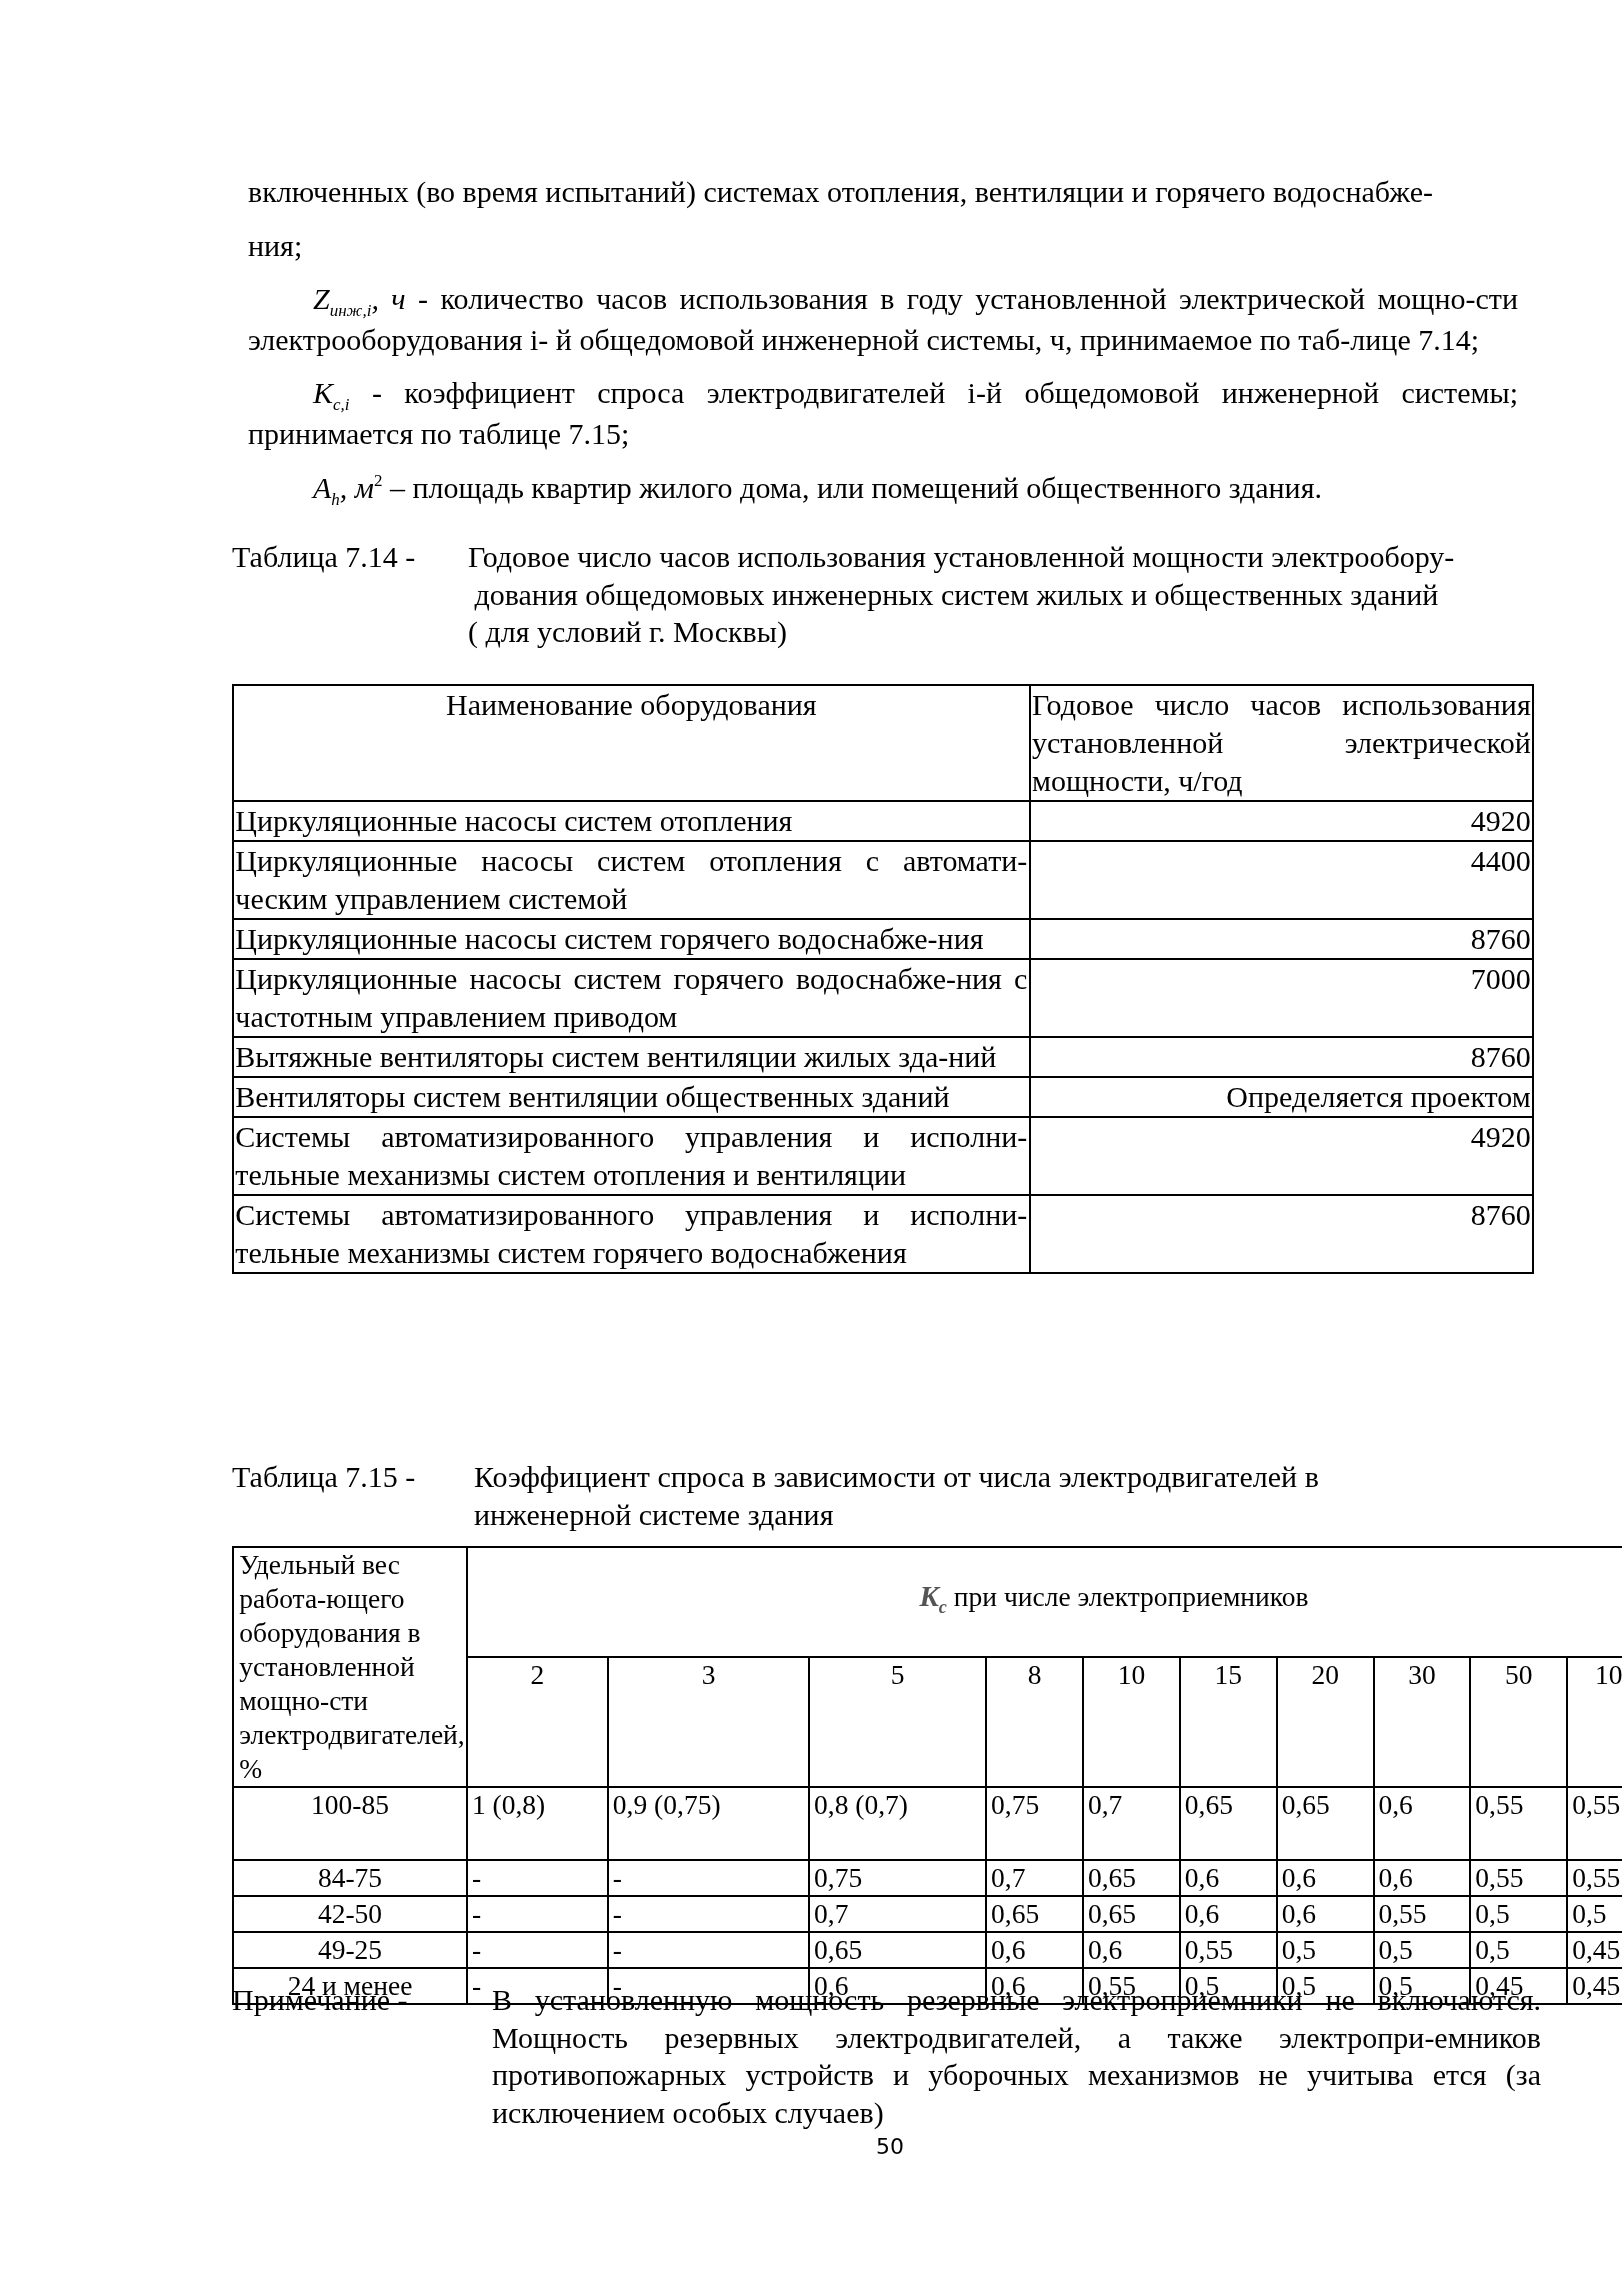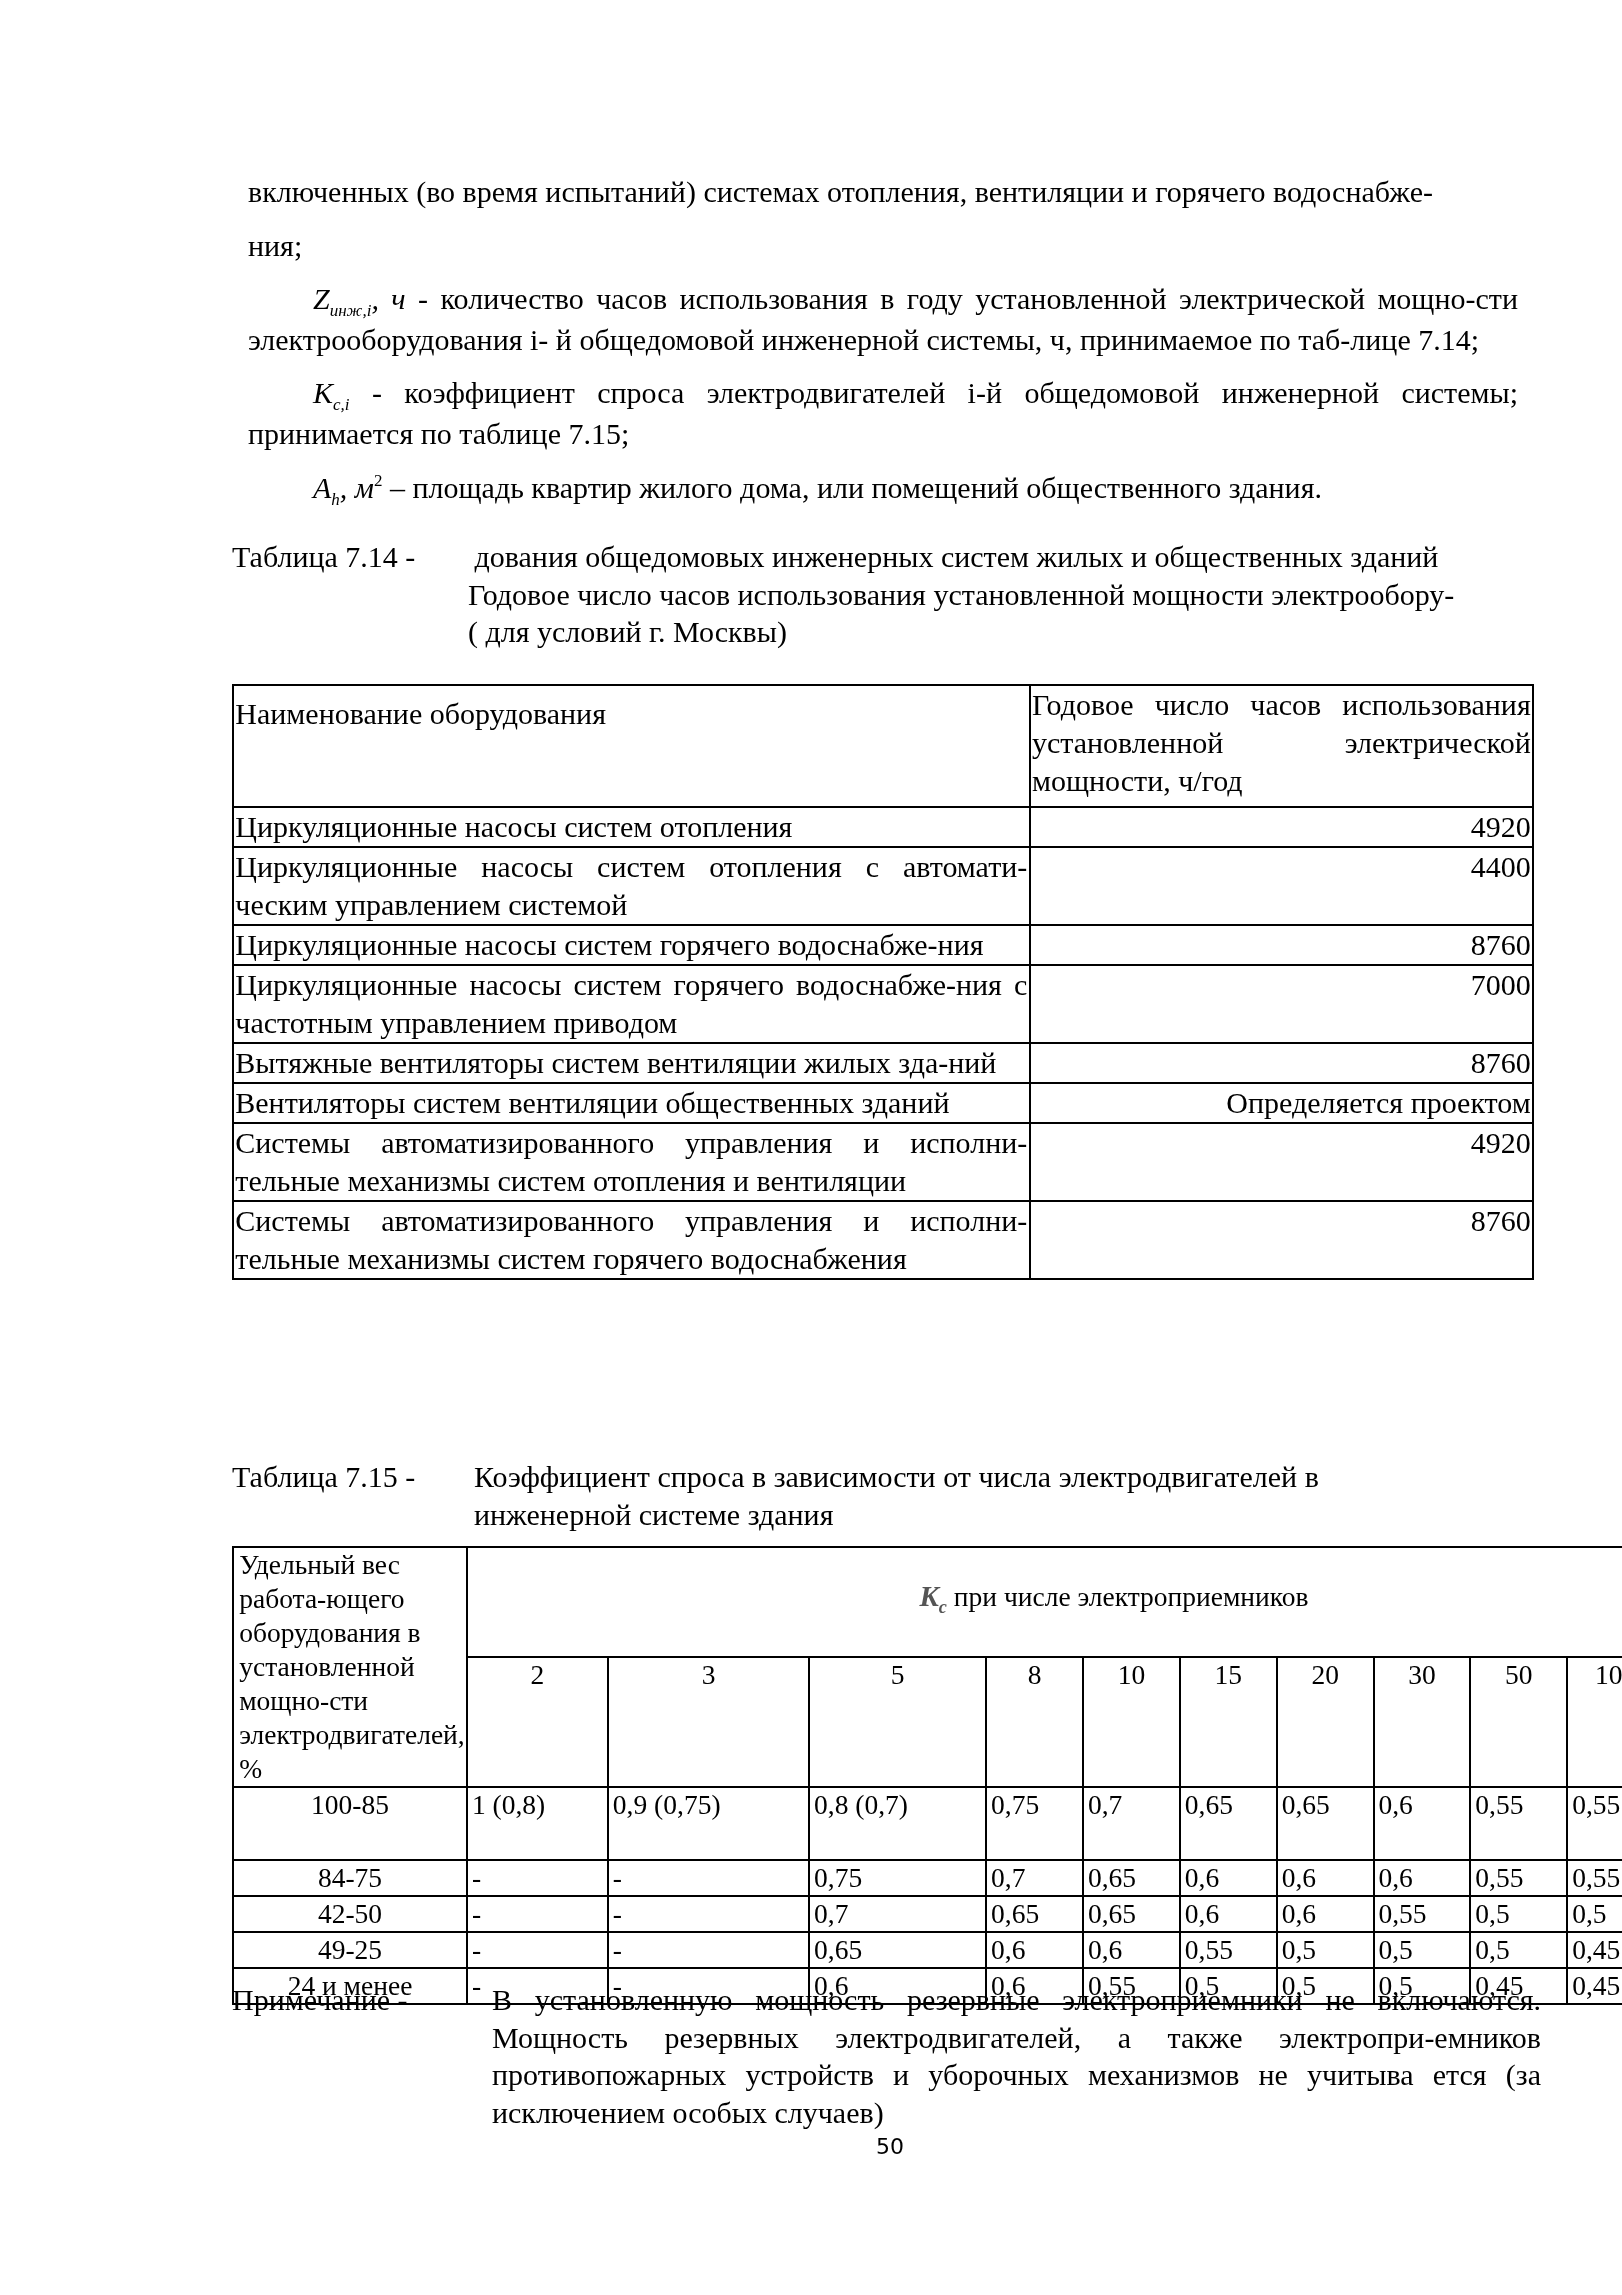--- a/index.html
+++ b/index.html
@@ -15,21 +15,21 @@
   .sym { font-style: italic; }
   .sub { font-style: italic; font-size: 17px; vertical-align: -6.5px; }
   .sup { font-size: 17px; vertical-align: 11.8px; }
 
   table { border-collapse: collapse; }
   td, th { border: 2.6px solid #000; vertical-align: top; font-weight: normal; padding: 0 1.3px; }
 
   #t714 { position: absolute; left: 232px; top: 684px; width: 1302px; }
   #t714 td.c1 { width: 792px; text-align: justify; line-height: 38px; }
   #t714 td.c2 { text-align: right; line-height: 38px; }
-  #t714 th.h1 { height: 111px; text-align: left; line-height: 38px; padding-top: 9px; }
+  #t714 th.h1 { height: 111px; text-align: center; line-height: 38px; padding-top: 0; }
   #t714 th.h2 { text-align: justify; text-align-last: left; line-height: 38px; }
 
   #t715 { position: absolute; left: 232px; top: 1546px; width: 1530px; font-size: 27.5px; }
   #t715 td, #t715 th { line-height: 34px; }
   #t715 th.rowhdr { width: 157px; text-align: left; padding-left: 5.2px; }
   #t715 th.kchead { height: 77px; text-align: center; vertical-align: middle; }
   #t715 th.num { text-align: center; height: 92px; }
   #t715 td.rl { text-align: center; }
   #t715 td.v { text-align: left; padding-left: 3.9px; }
   .kc { font-style: italic; font-weight: bold; color: #555; font-size: 29px; }
@@ -56,22 +56,22 @@
     <span class="sym">K</span><span class="sub">c,i</span><span> - коэффициент   спроса   электродвигателей i-й  общедомовой инженерной системы; принимается по  таблице 7.15;</span>
   </p>
   <p class="para indent line-gap">
     <span class="sym">A</span><span class="sub">h</span><span class="sym">, м</span><span class="sup">2</span><span> – площадь квартир жилого дома,  или помещений общественного здания.</span>
   </p>
 </div>
 
 <div class="caption1">
   <span class="lbl" style="width:236px">Таблица 7.14 -  </span>
   <div class="txt">
+    <div>Годовое число часов использования установленной мощности электрообору-</div>
     <div style="padding-left:6.5px">дования общедомовых инженерных систем жилых и общественных зданий</div>
-    <div>Годовое число часов использования установленной мощности электрообору-</div>
     <div>( для условий  г. Москвы)</div>
   </div>
 </div>
 
 <table id="t714">
   <tbody>
       <tr>
     <th class="h1">Наименование оборудования</th>
     <th class="h2">Годовое число часов использования установленной электрической мощности, ч/год</th>
   </tr>

